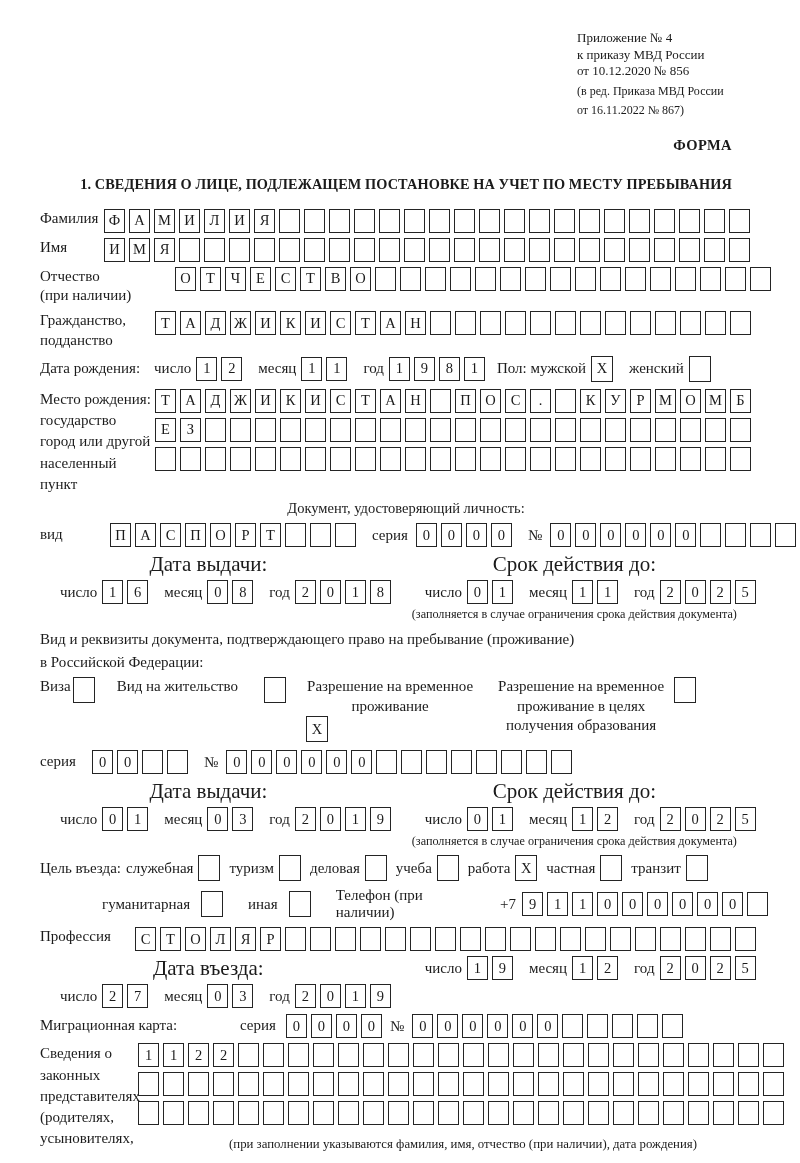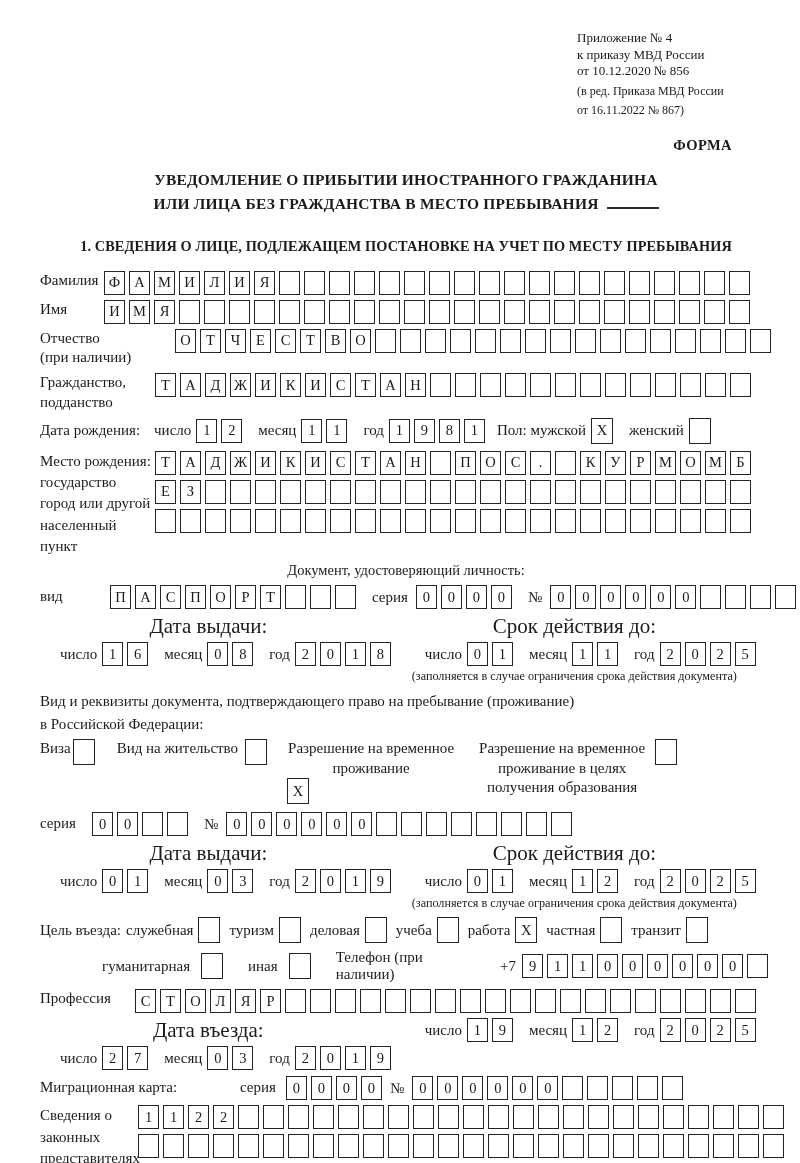--- a/index.html
+++ b/index.html
@@ -64,24 +64,20 @@
 
   <div class="annex">
     <div>Приложение № 4</div>
     <div>к приказу МВД России</div>
     <div>от 10.12.2020 № 856</div>
     <div class="small">(в ред. Приказа МВД России</div>
     <div class="small">от 16.11.2022 № 867)</div>
   </div>
   <div class="forma">ФОРМА</div>
 
-  <div class="title">
-    <div>УВЕДОМЛЕНИЕ О ПРИБЫТИИ ИНОСТРАННОГО ГРАЖДАНИНА</div>
-    <div><span>ИЛИ ЛИЦА БЕЗ ГРАЖДАНСТВА В МЕСТО ПРЕБЫВАНИЯ</span><span class="blank"></span></div>
-  </div>
 
   <div class="sec1">1. СВЕДЕНИЯ О ЛИЦЕ, ПОДЛЕЖАЩЕМ ПОСТАНОВКЕ НА УЧЕТ ПО МЕСТУ ПРЕБЫВАНИЯ</div>
 
   <div class="frow">
     <span class="flabel w64">Фамилия</span>
     <span class="cells">
         <span class="cell">Ф</span>
         <span class="cell">А</span>
         <span class="cell">М</span>
         <span class="cell">И</span>
@@ -408,21 +404,21 @@
   </div>
 
   <div class="restext" style="margin-top:6px;">Вид и реквизиты документа, подтверждающего право на пребывание (проживание)</div>
   <div class="restext">в Российской Федерации:</div>
   <div class="resopts">
     <div class="opt">
       <span class="olabel" style="margin-right:2px;">Виза</span>
       <span class="cell cb"></span>
     </div>
     <div class="opt" style="margin-left:18px;">
-      <span class="olabel" style="margin-right:7px;">Вид на жительство</span>
+      <span class="olabel" style="margin-right:26px;">Вид на жительство</span>
       <span class="cell cb"></span>
     </div>
     <div class="opt" style="margin-left:16px;flex-direction:column;">
       <span class="olabel center" style="width:168px;">Разрешение на временное проживание</span>
       <span class="cell cb">X</span>
     </div>
     <div class="opt" style="margin-left:14px;">
       <span class="olabel center" style="width:170px;">Разрешение на временное проживание в целях получения образования</span>
       <span class="cell cb"></span>
     </div>

